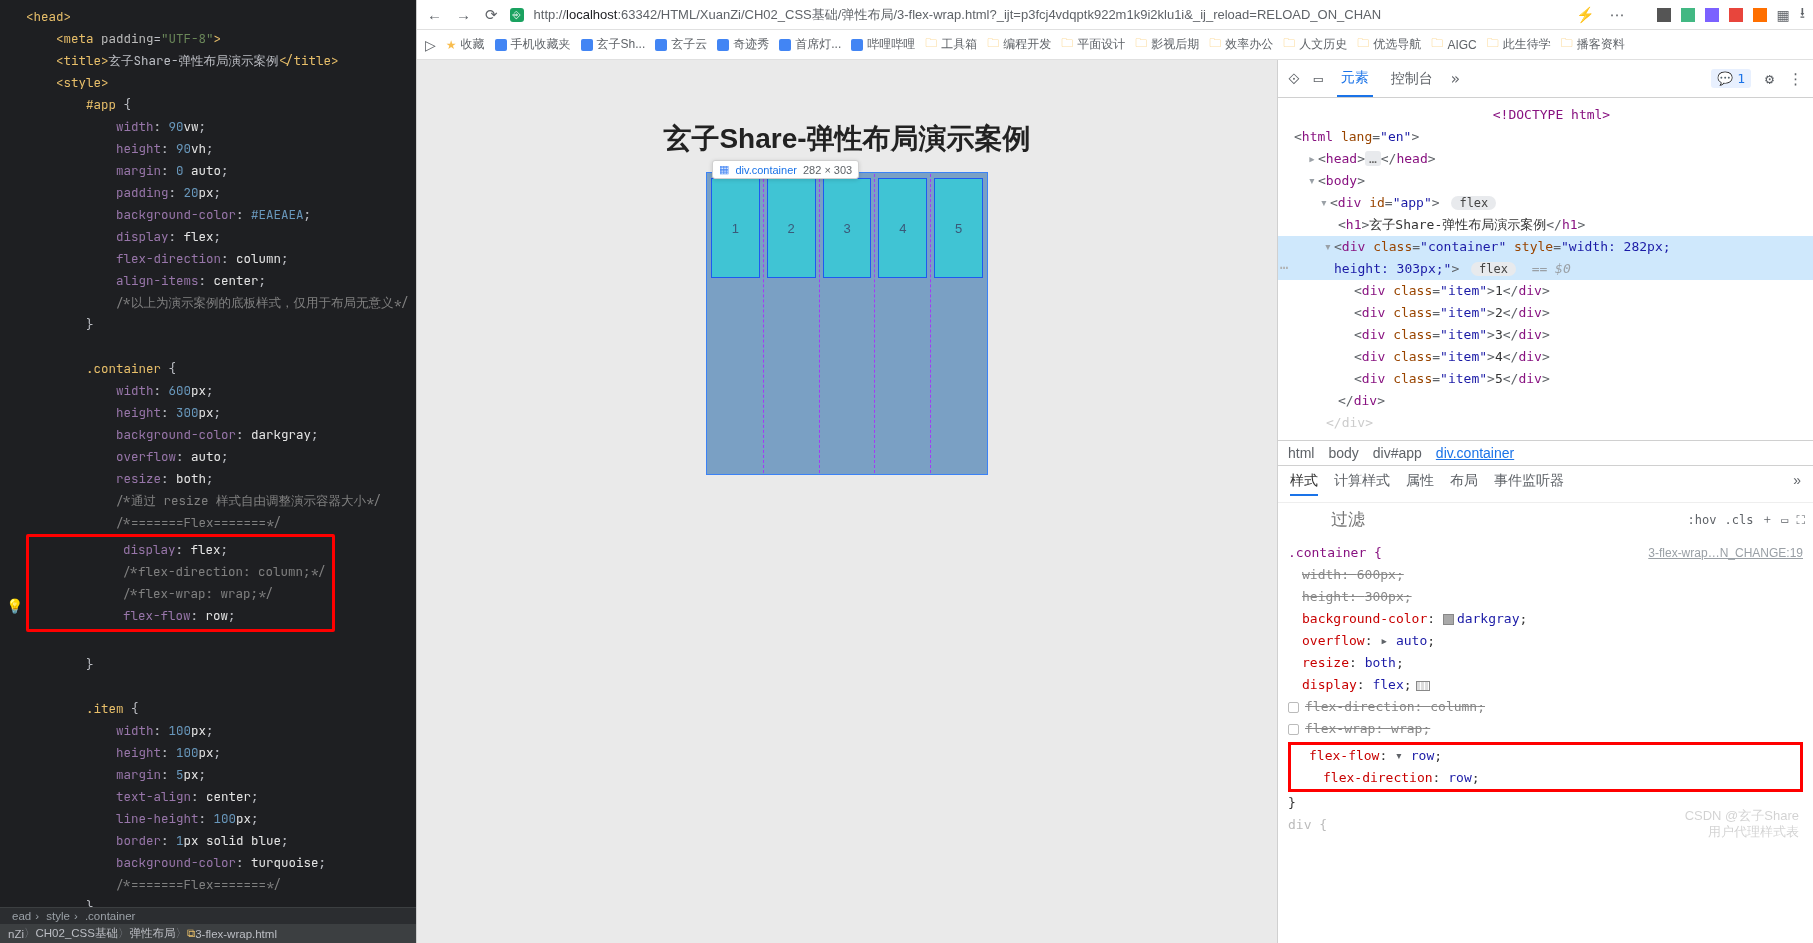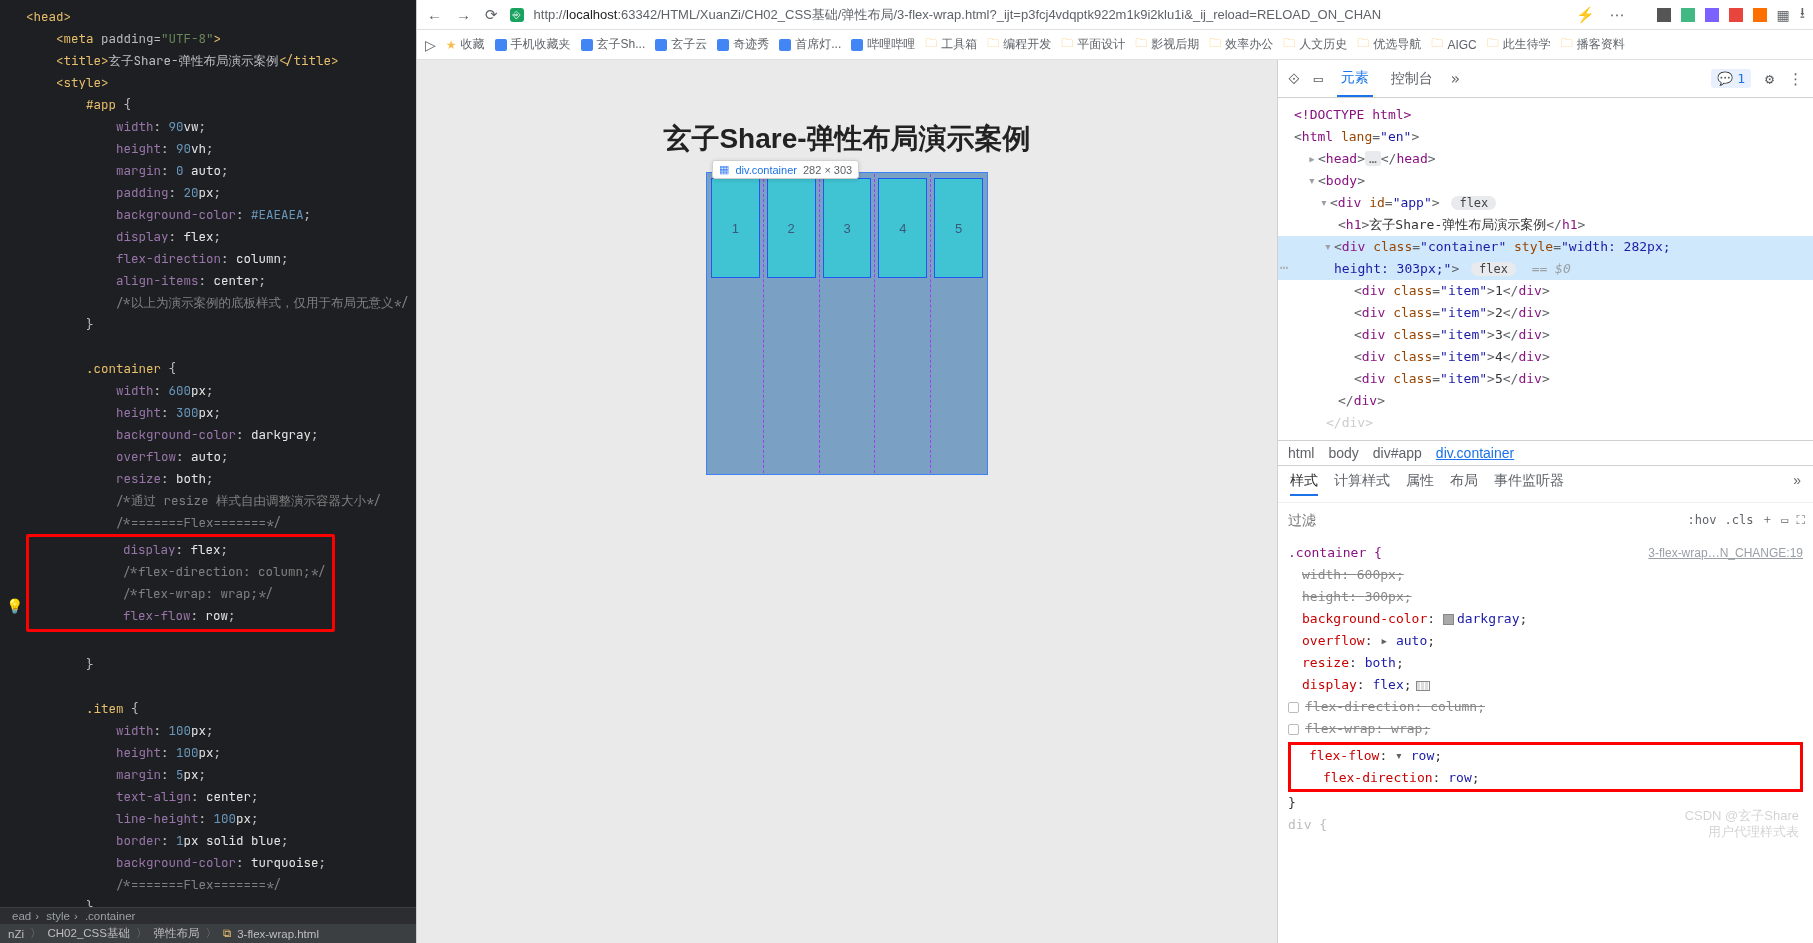--- a/index.html
+++ b/index.html
@@ -63,21 +63,21 @@
     font-size: 11.5px;
     color: #9aa0a6;
   }
   .ide-crumbs span { margin: 0 4px; }
   .ide-tabs {
     background: #3c3f41;
     padding: 2px 8px;
     font-size: 11.5px;
     color: #bcbec4;
     display: flex;
-    gap: 6px;
+    gap: 0;
     align-items: center;
   }
   .ide-tabs .chev { color:#7a7e85; }
   .ide-tabs .file { color:#bcbec4; }
   .ide-tabs .ico { color:#e8bf6a; }
 
   
   .browser {
     flex: 1;
     display: flex;
@@ -246,21 +246,21 @@
   .styles-head span{ color:#5f6368; }
   .styles-head span.active{ color:#333; border-bottom:2px solid #1a73e8; padding-bottom:4px;}
   .styles-head .more{ margin-left:auto; color:#5f6368; }
 
   .filter-row{
     border-top:1px solid #eee;
     display:flex; align-items:center; padding:0 8px; height:34px;
     color:#5f6368; font-family:"Segoe UI",sans-serif;
   }
   .filter-row input{
-    border:none; outline:none; flex:1; font-size:14px; color:#5f6368;
+    border:none; outline:none; flex:1; font-size:17px; color:#5f6368;margin-left:43px;
   }
   .filter-row .tool{ margin-left:8px; font-family:monospace; font-size:12px; }
 
   .styles-body{
     padding:6px 10px 10px 10px;
     line-height:22px;
     position:relative;
   }
   .styles-body .src{
     float:right; color:#9aa0a6; text-decoration:underline; font-size:12px;
@@ -497,21 +497,21 @@
           <span class="tab active">元素</span>
           <span class="tab">控制台</span>
           <span class="btn">»</span>
           <span class="msg">💬 <span>1</span></span>
           <span class="btn">⚙</span>
           <span class="btn">⋮</span>
         </div>
 
         <div class="dom-tree">
           <span class="ctx" style="top:158px;">⋯</span>
-          <div class="ln" style="padding-left:12px;"><span class="t">&lt;!DOCTYPE html&gt;</span></div>
+          <div class="ln" style="padding-left:12px;text-align:center;"><span class="t">&lt;!DOCTYPE html&gt;</span></div>
           <div class="ln" style="padding-left:12px;">&lt;<span class="t">html</span> <span class="a">lang</span>=<span class="v">"en"</span>&gt;</div>
           <div class="ln" style="padding-left:24px;"><span class="arw">▸</span>&lt;<span class="t">head</span>&gt;<span class="dots">…</span>&lt;/<span class="t">head</span>&gt;</div>
           <div class="ln" style="padding-left:24px;"><span class="arw">▾</span>&lt;<span class="t">body</span>&gt;</div>
           <div class="ln" style="padding-left:36px;"><span class="arw">▾</span>&lt;<span class="t">div</span> <span class="a">id</span>=<span class="v">"app"</span>&gt; <span class="pill">flex</span></div>
           <div class="ln" style="padding-left:56px;">&lt;<span class="t">h1</span>&gt;<span class="x">玄子Share-弹性布局演示案例</span>&lt;/<span class="t">h1</span>&gt;</div>
           <div class="ln hl"><span class="arw">▾</span>&lt;<span class="t">div</span> <span class="a">class</span>=<span class="v">"container"</span> <span class="a">style</span>=<span class="v">"width: 282px;</span></div>
           <div class="ln hl" style="padding-left:56px;"><span class="v">height: 303px;"</span>&gt; <span class="pill">flex</span>&nbsp;&nbsp;<span class="dim">== $0</span></div>
           <div class="ln" style="padding-left:72px;">&lt;<span class="t">div</span> <span class="a">class</span>=<span class="v">"item"</span>&gt;<span class="x">1</span>&lt;/<span class="t">div</span>&gt;</div>
           <div class="ln" style="padding-left:72px;">&lt;<span class="t">div</span> <span class="a">class</span>=<span class="v">"item"</span>&gt;<span class="x">2</span>&lt;/<span class="t">div</span>&gt;</div>
           <div class="ln" style="padding-left:72px;">&lt;<span class="t">div</span> <span class="a">class</span>=<span class="v">"item"</span>&gt;<span class="x">3</span>&lt;/<span class="t">div</span>&gt;</div>

